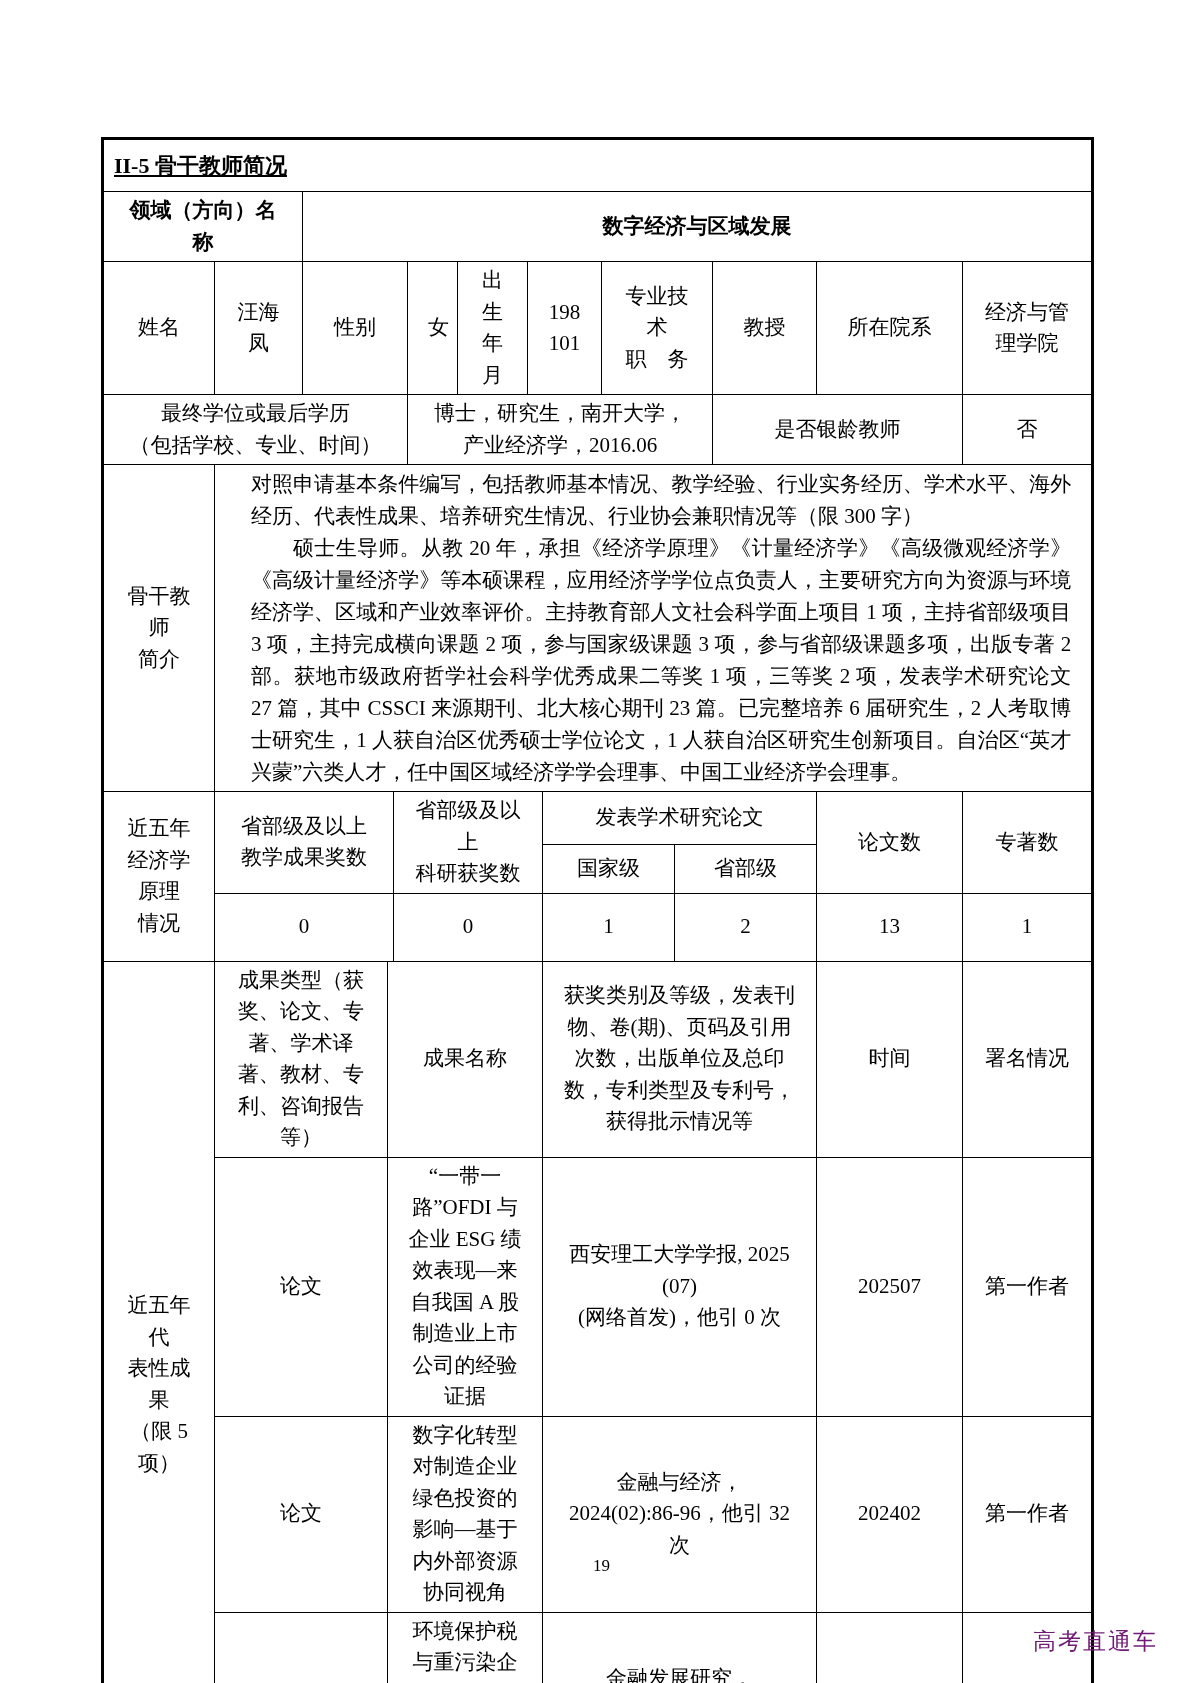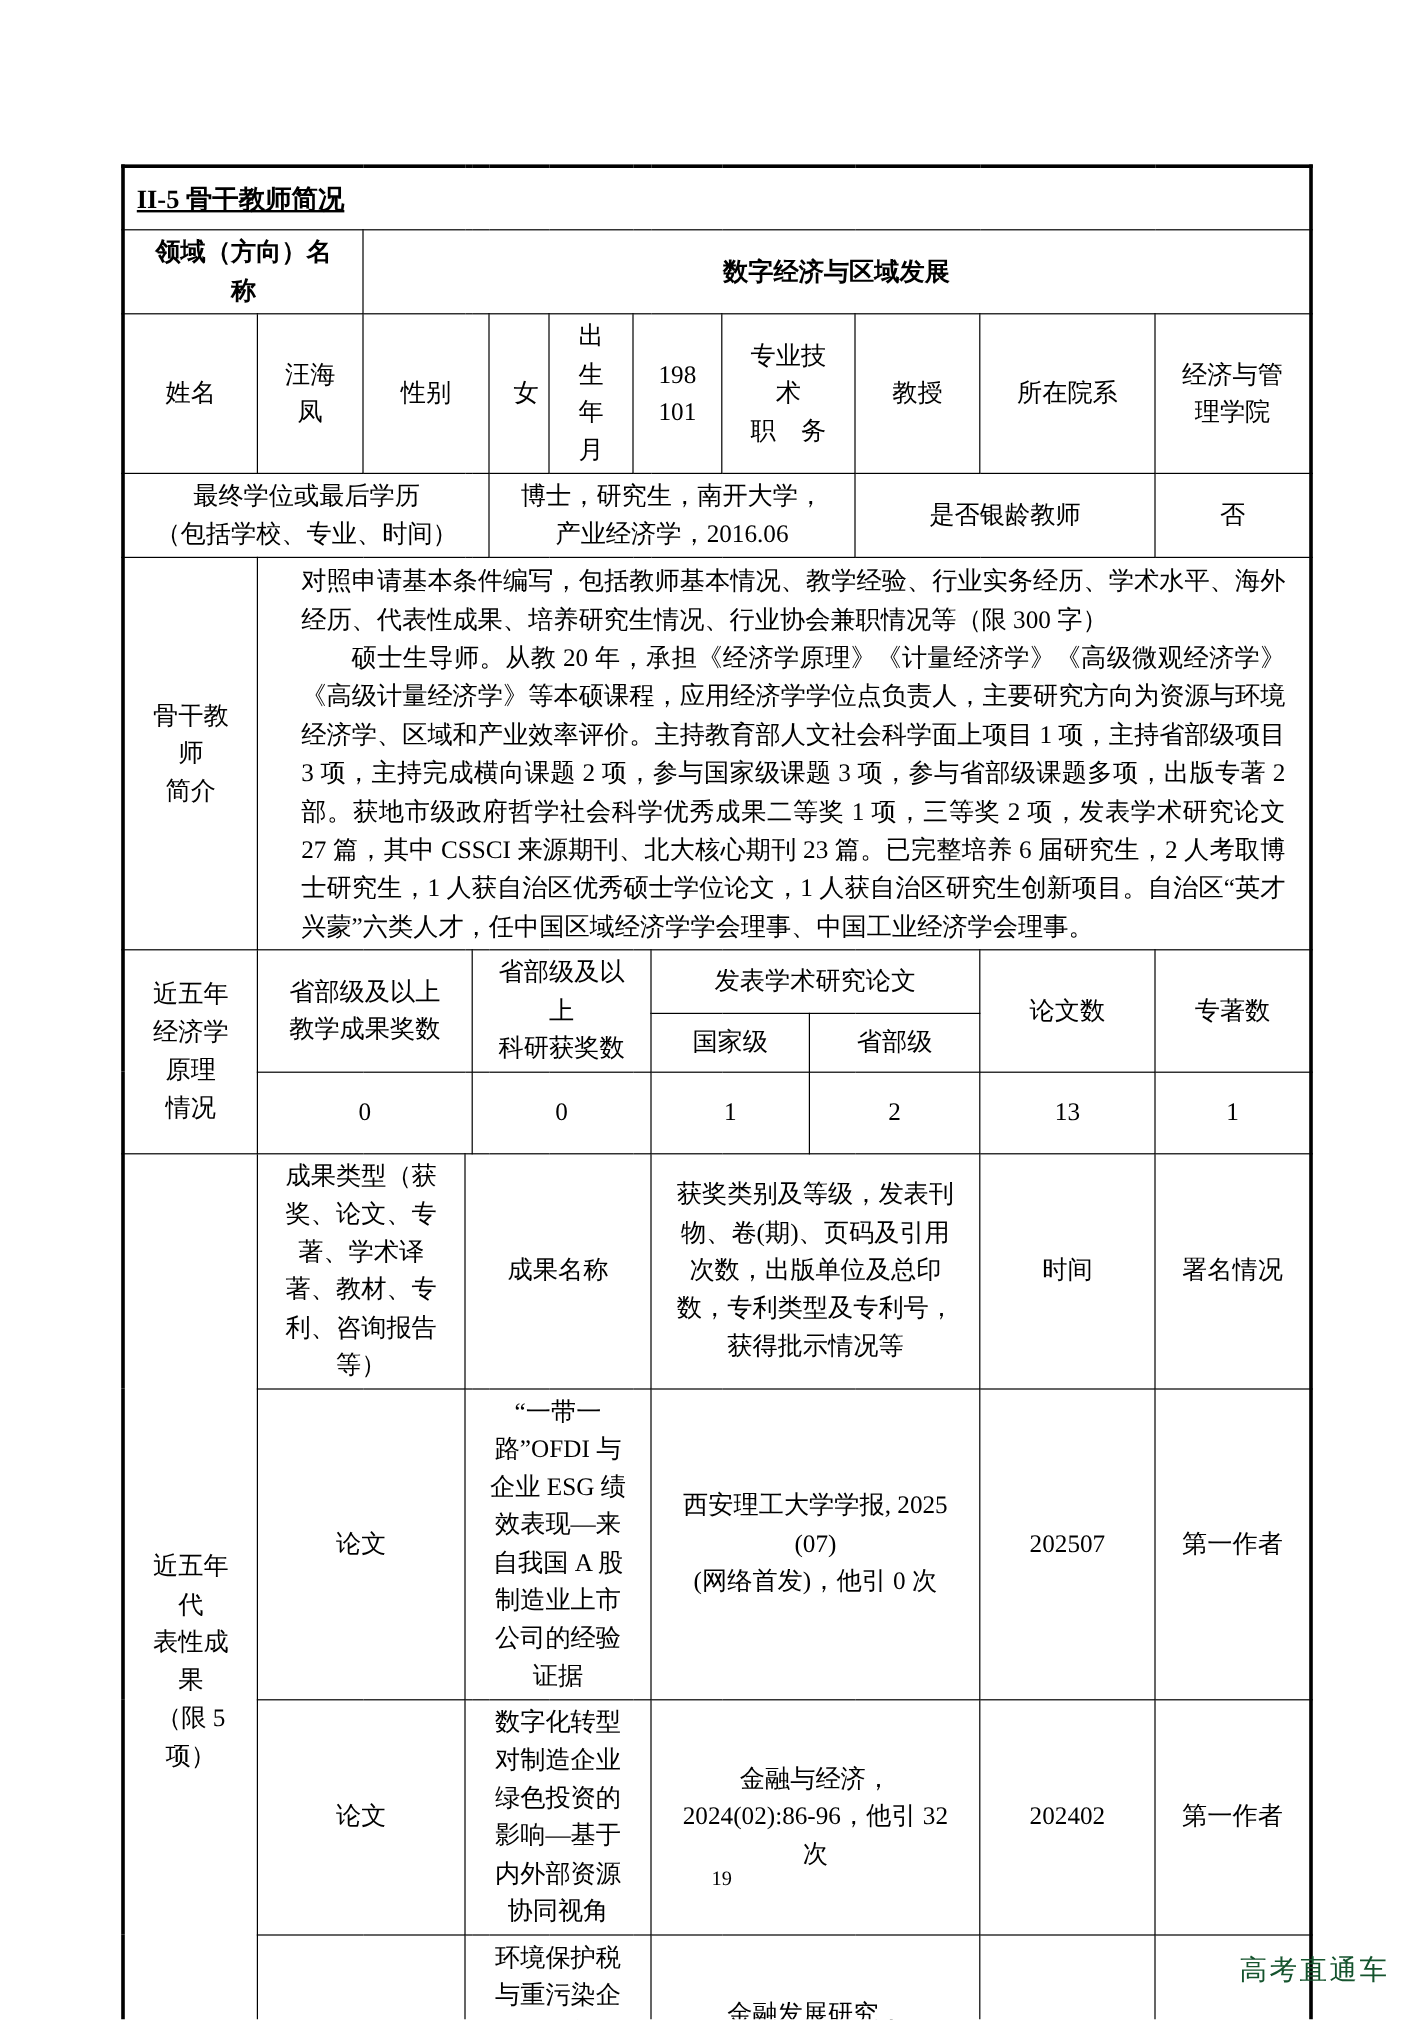--- a/index.html
+++ b/index.html
@@ -70,21 +70,21 @@
     width: 140px;
     text-align: right;
     font-size: 17px;
     color: #000;
   }
   .watermark {
     position: absolute;
     right: 32px;
     top: 1626px;
     font-size: 23px;
-    color: #14532d;
+    color: #701a75;
     letter-spacing: 2px;
     font-family: "Liberation Sans", "DejaVu Sans", sans-serif;
   }
 </style>
 </head>
 <body>
 
 <div class="page">
 
   <table class="form">

